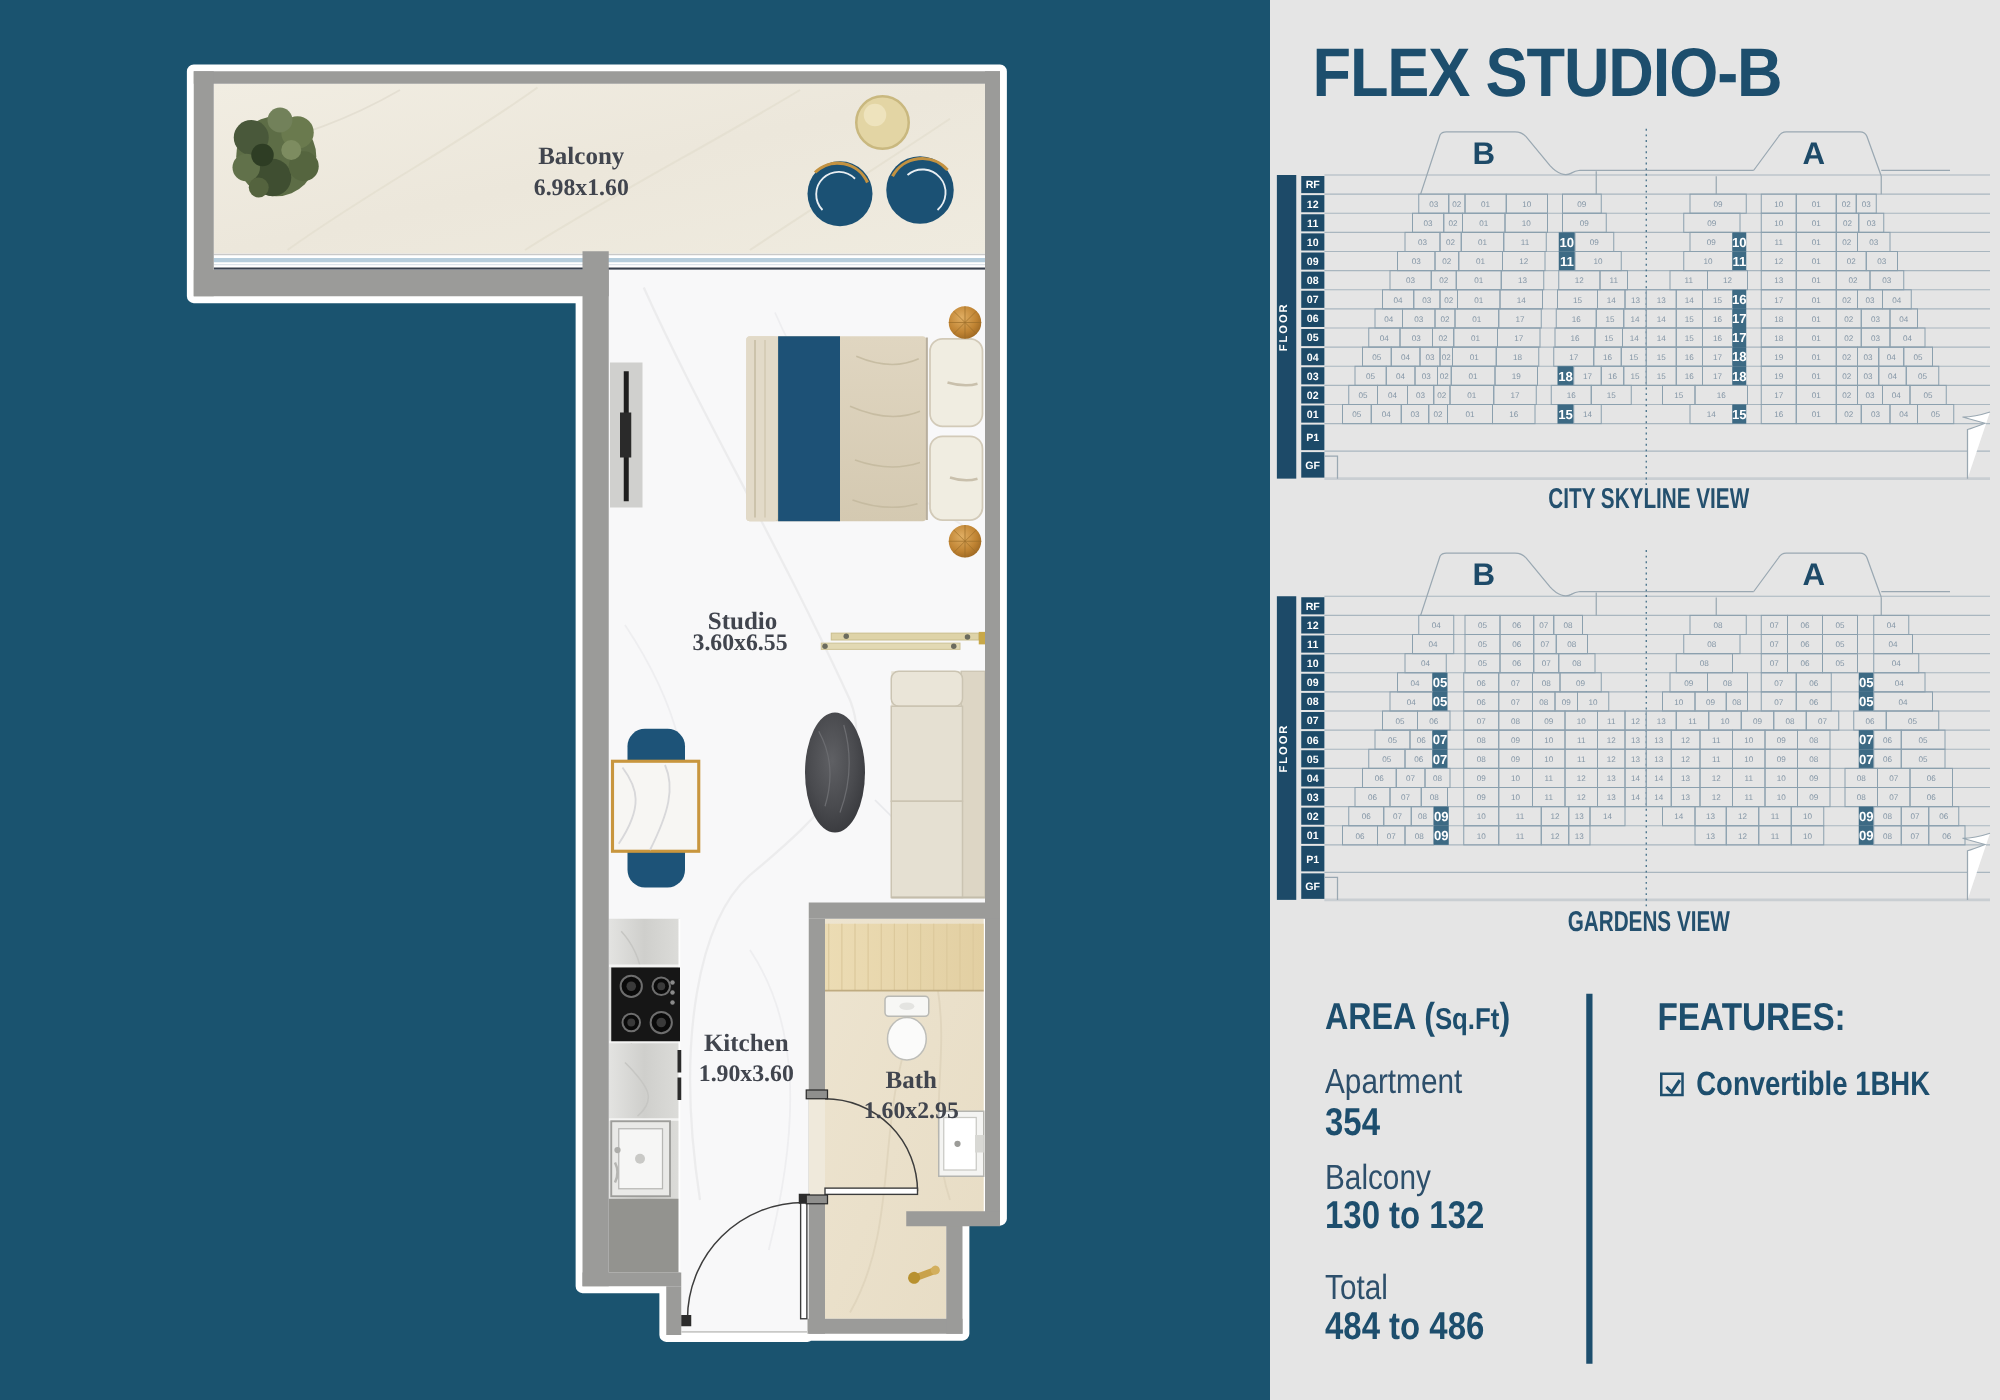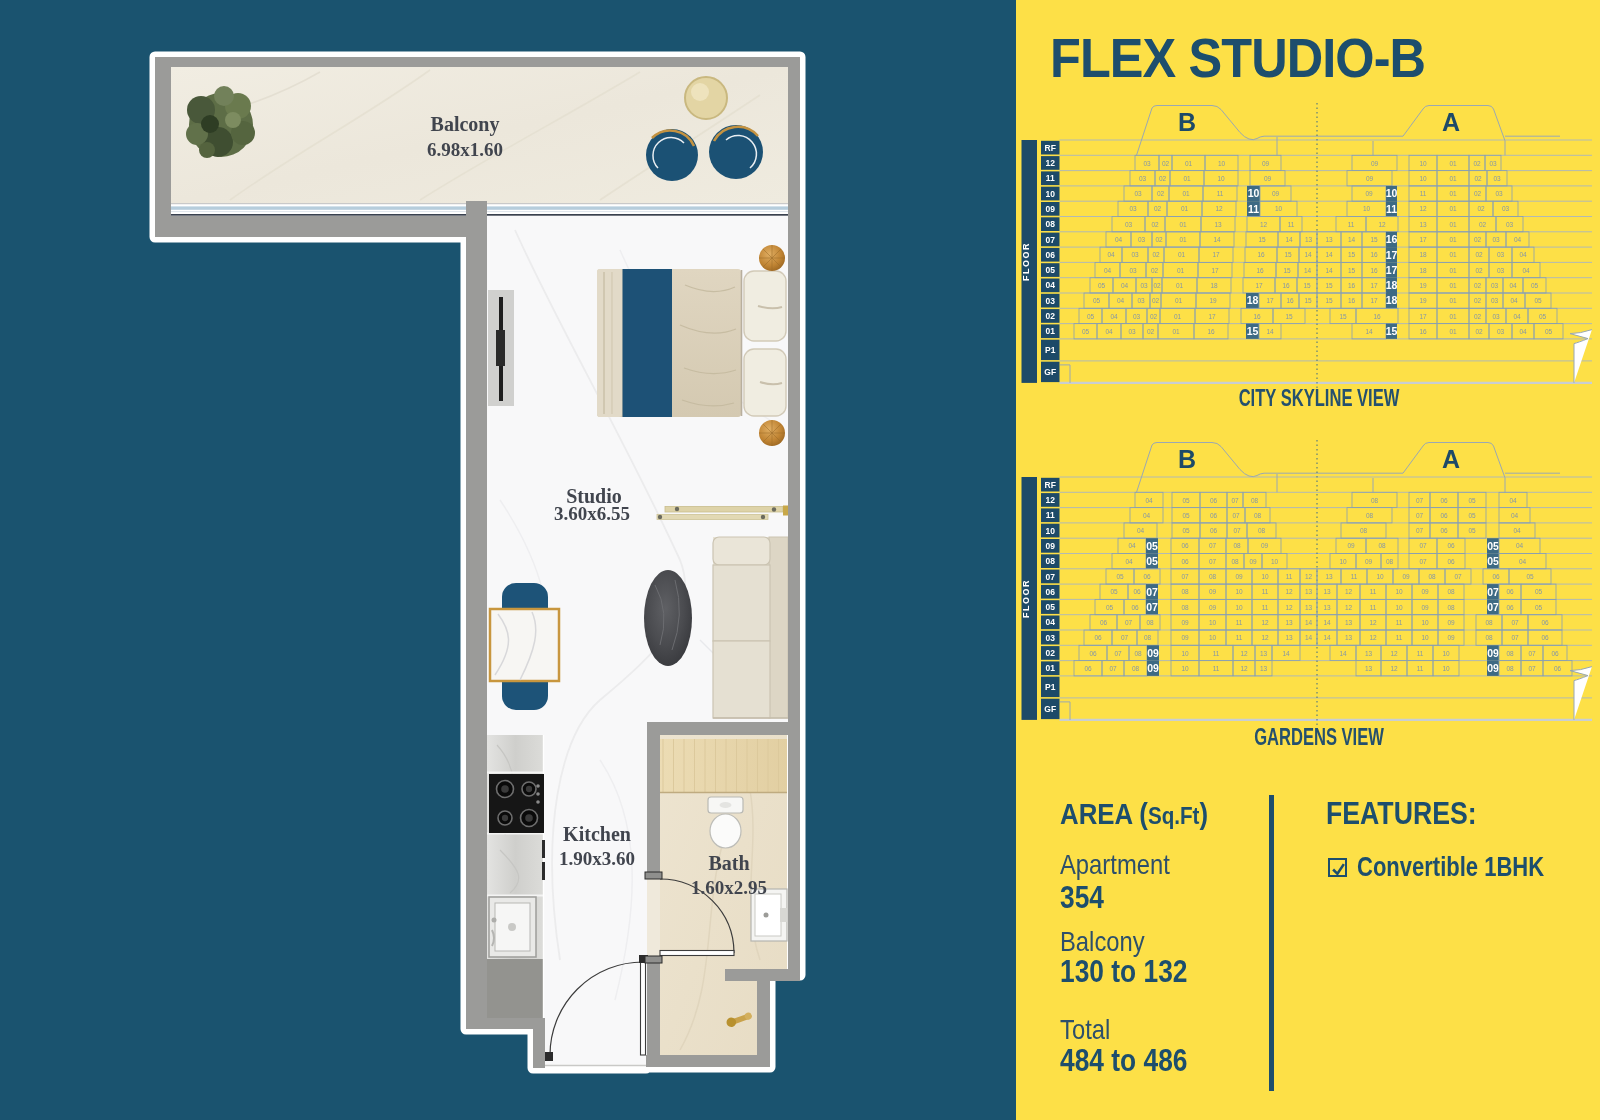--- a/index.html
+++ b/index.html
@@ -1,19 +1,19 @@
 <!DOCTYPE html>
 <html><head>
 <meta charset="utf-8">
 <style>
   * { margin:0; padding:0; box-sizing:border-box; }
   html,body { width:1600px; height:1120px; overflow:hidden; }
   .page { position:relative; width:1600px; height:1120px; background:#1a536f;
           font-family:"Liberation Sans", sans-serif; }
-  .panel { position:absolute; left:1016px; top:0; width:584px; height:1120px; background:#fde047; }
+  .panel { position:absolute; left:1016px; top:0; width:584px; height:1120px; background:#e5e5e5; }
   .title { position:absolute; left:34px; top:26px; font-size:55px; font-weight:bold;
            color:#1d4e6d; letter-spacing:-1px; white-space:nowrap; transform:scaleX(0.918); transform-origin:left; }
   .cap { position:absolute; left:11px; width:584px; text-align:center; font-weight:bold; font-size:23px;
          color:#24506e; transform:scaleX(0.72); }
   .svgabs { position:absolute; left:0; top:0; }
   .areahead { position:absolute; left:44px; top:797px; font-weight:bold; color:#1d4e6d; font-size:30px;
          transform:scaleX(0.86); transform-origin:left; white-space:nowrap; }
   .areahead .small { font-size:24px; }
   .feathead { position:absolute; left:310px; top:796px; font-weight:bold; color:#1d4e6d; font-size:31px;
          transform:scaleX(0.86); transform-origin:left; white-space:nowrap; }

